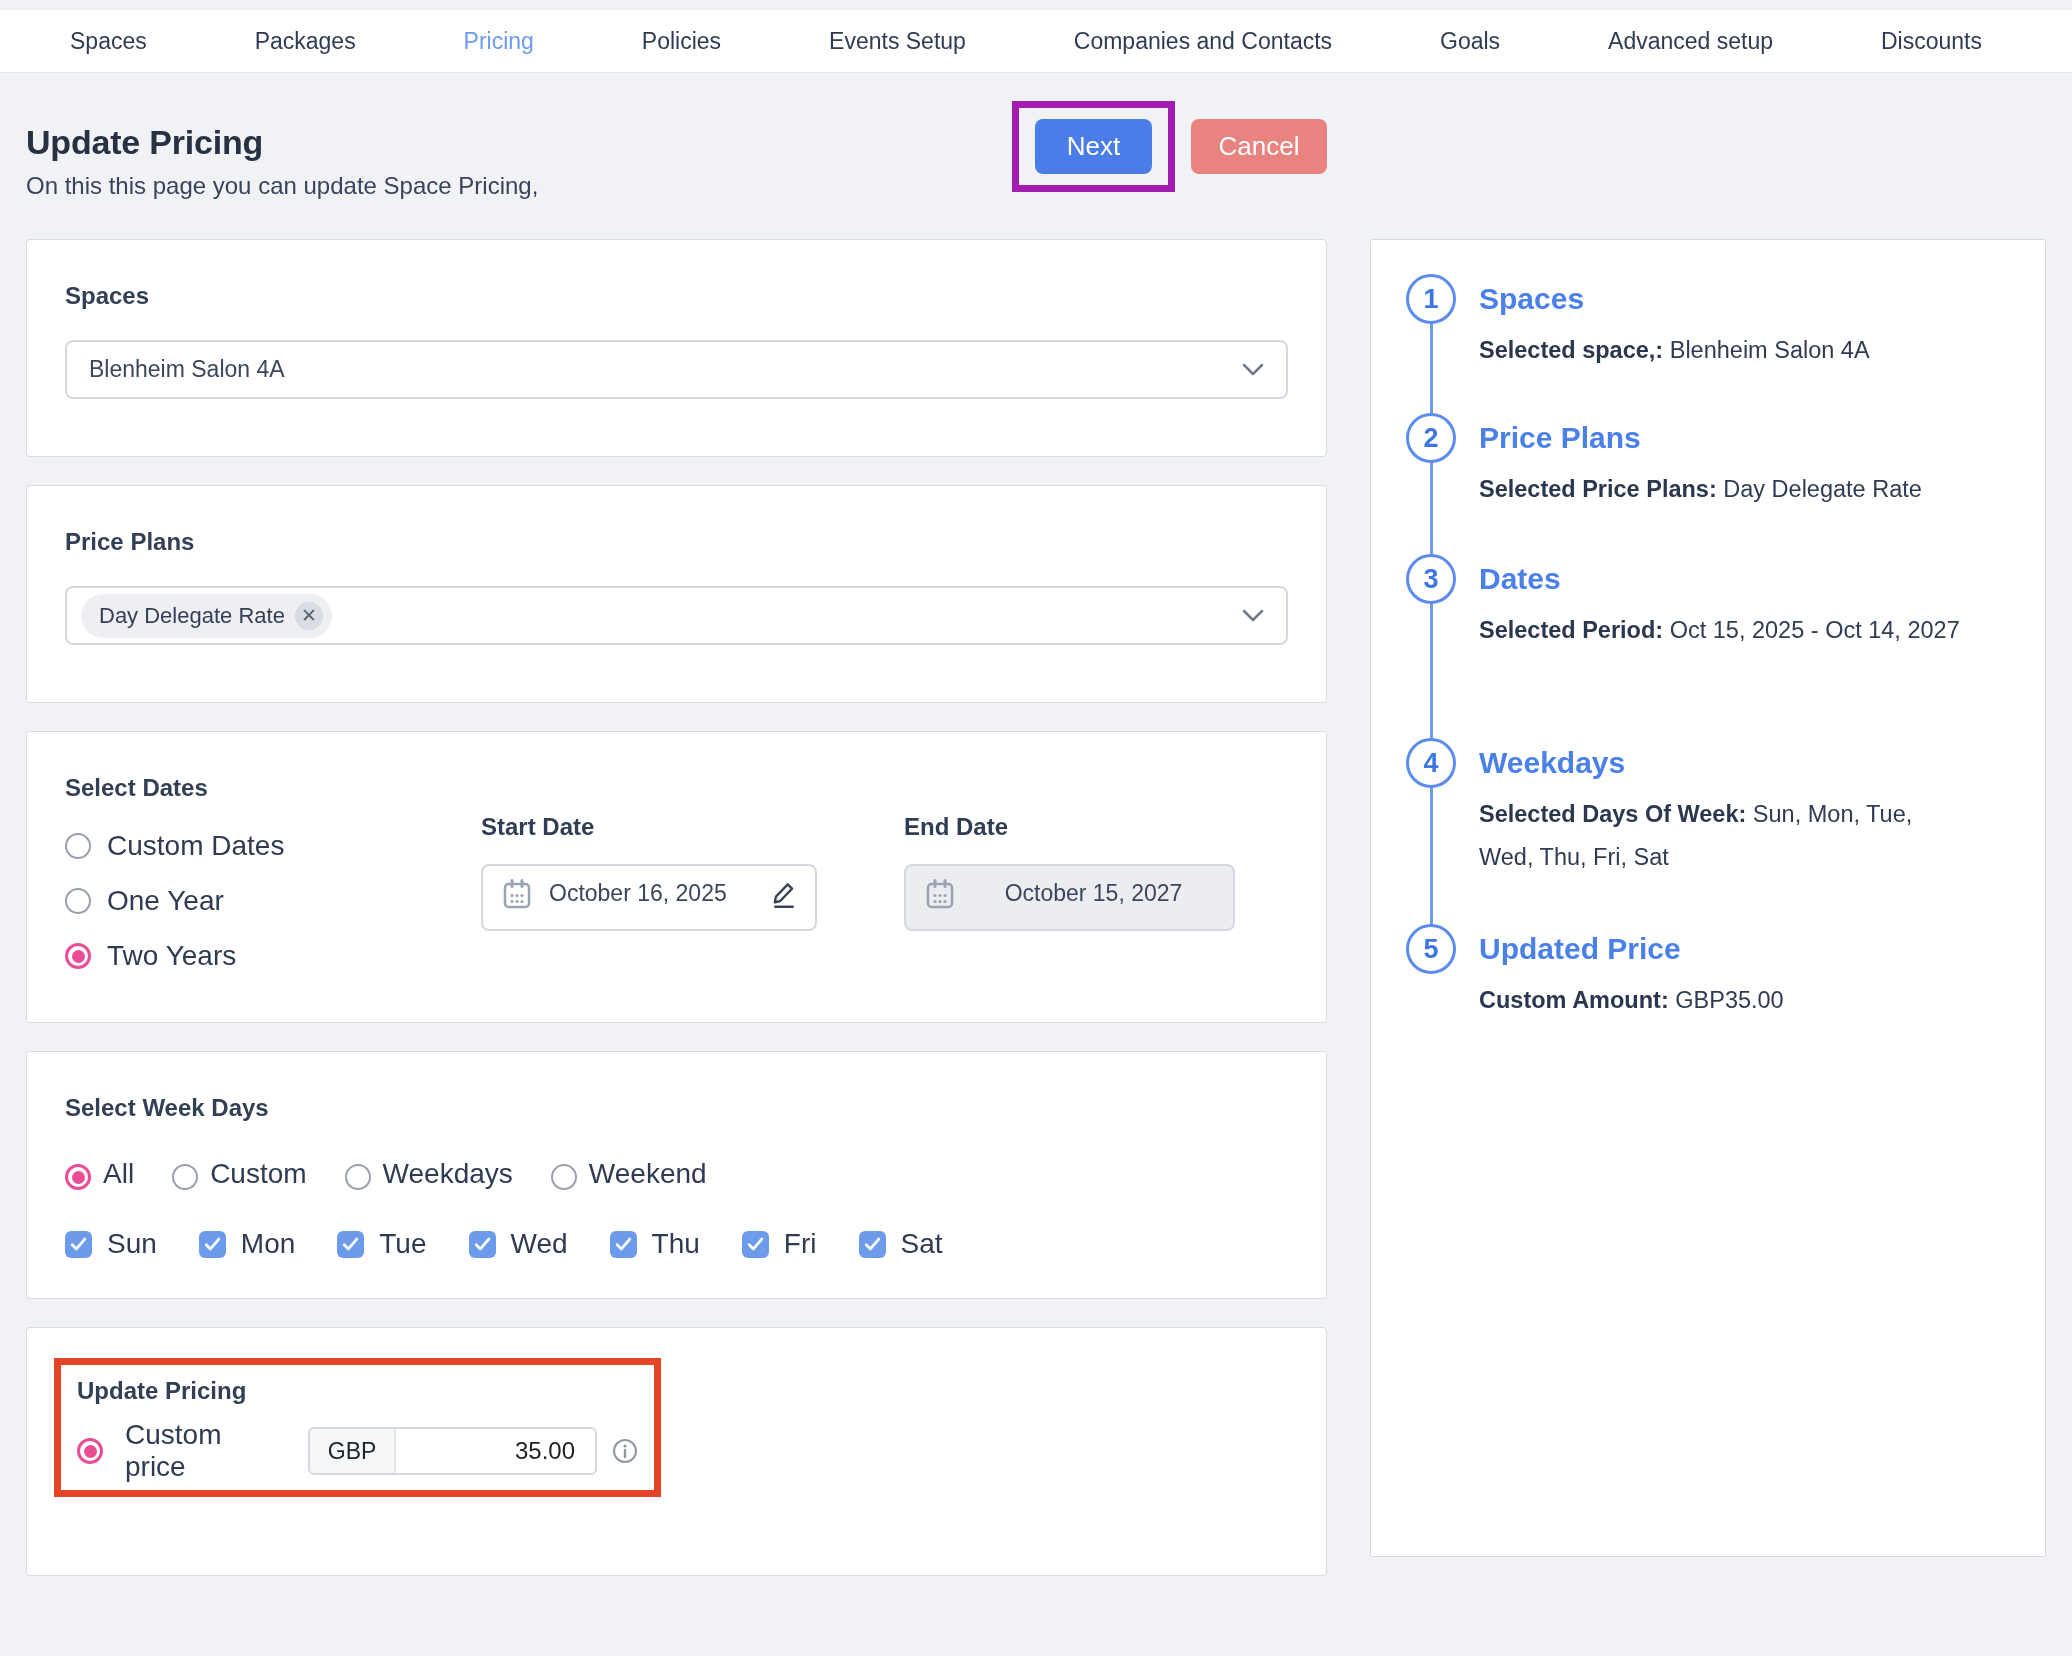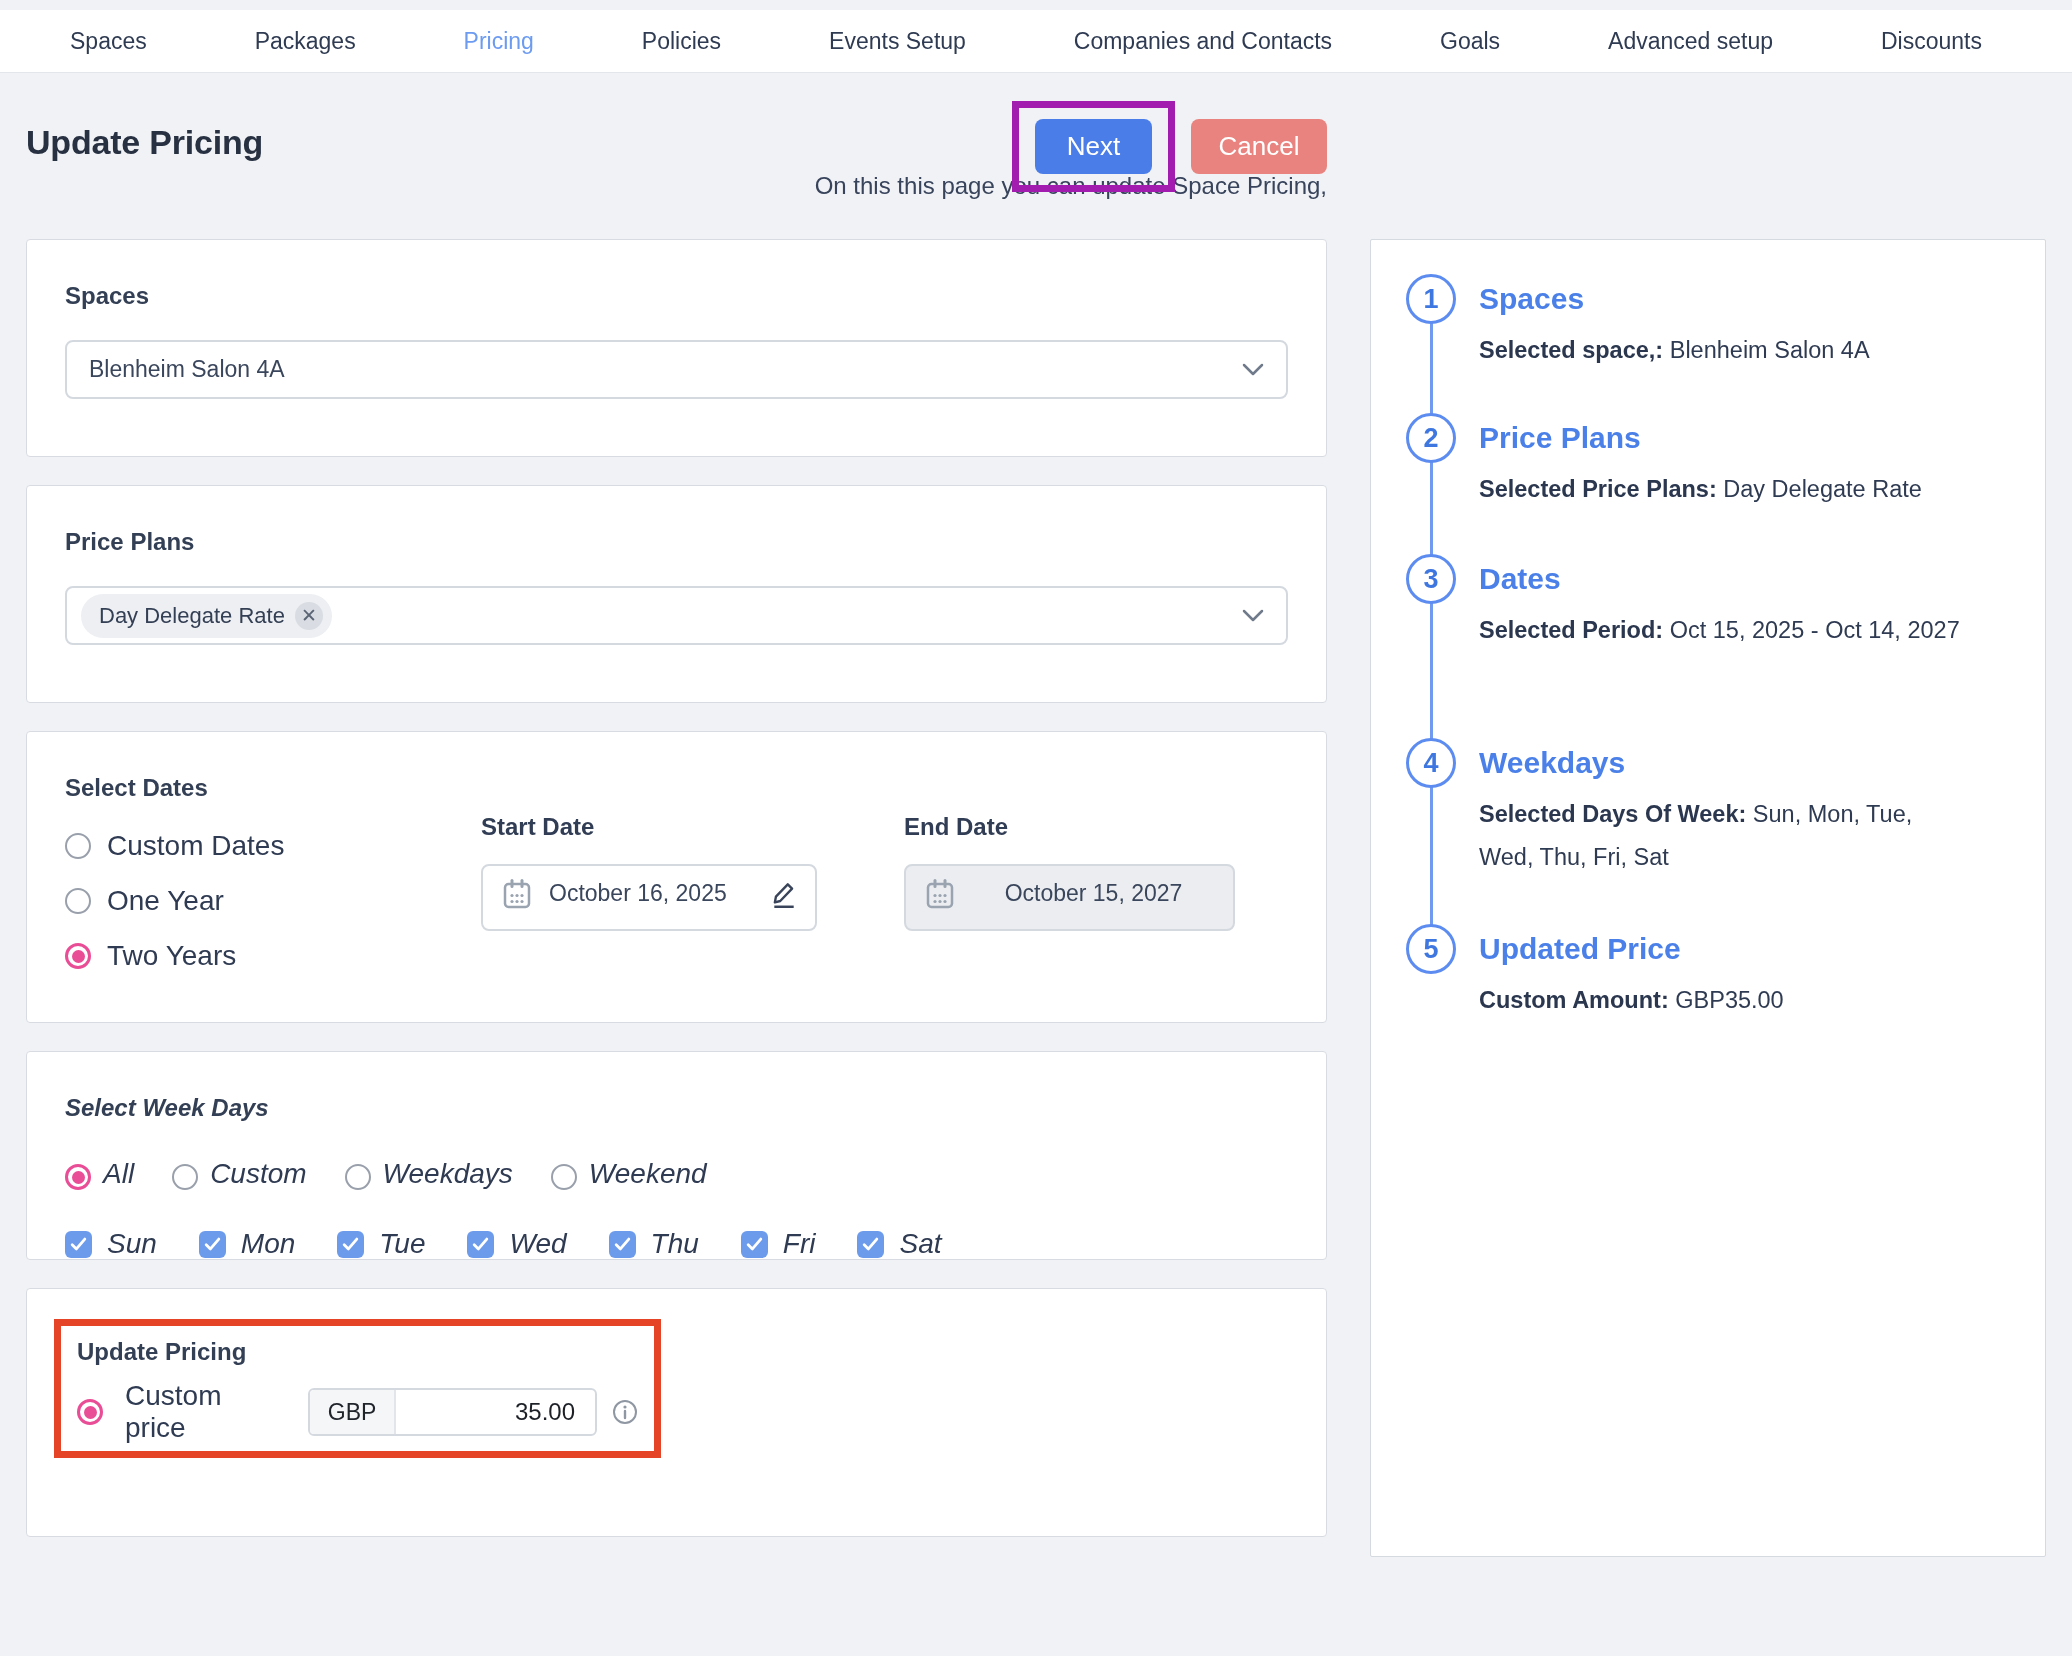--- a/index.html
+++ b/index.html
@@ -19,21 +19,21 @@
   }
   .nav-item {
     font-size:23px; font-weight:500; color:#2f3b52; cursor:pointer; white-space:nowrap;
   }
   .nav-item.active { color:#6c9bf0; }
 
   
   .content { padding:0 26px; }
   .header-row { position:relative; width:1301px; height:166px; }
   .page-title { padding-top:50px; font-size:34px; font-weight:700; color:#273142; letter-spacing:-0.2px; }
-  .page-subtitle { margin-top:10px; font-size:24px; color:#38445c;text-align:right; }
+  .page-subtitle { margin-top:10px; font-size:24px; color:#38445c; }
 
   .header-buttons { position:absolute; top:28px; right:0; display:flex; align-items:flex-start; }
   .highlight-box { border:7px solid #a21caf; padding:11px 16px; background:transparent; }
   .btn-next {
     width:117px; height:55px; background:#4b7de8; color:#fff; border:none; border-radius:8px;
     font-family:inherit; font-size:26px; cursor:pointer;
   }
   .btn-cancel {
     width:136px; height:55px; background:#e8837f; color:#fff; border:none; border-radius:8px;
     font-family:inherit; font-size:26px; cursor:pointer; margin-left:16px; margin-top:18px;
@@ -64,21 +64,21 @@
   }
   .tag-x {
     width:28px; height:28px; border-radius:50%; background:#d9dde3; color:#5a6474;
     display:flex; align-items:center; justify-content:center; font-size:19px; cursor:pointer;
   }
 
   
   .card-spaces { height:218px; }
   .card-plans  { height:218px; }
   .card-dates  { height:292px; }
-  .card-week   { height:209px;font-style:italic; }
+  .card-week   { height:248px; }
   .card-pricing{ height:249px; padding:0; }
 
   
   .radio {
     width:26px; height:26px; border-radius:50%; border:2px solid #99a0ab; background:#fff;
     display:inline-flex; align-items:center; justify-content:center; flex:none; cursor:pointer;
   }
   .radio.checked { border:3px solid #e94d96; }
   .radio.checked .dot { width:13px; height:13px; border-radius:50%; background:#e94d96; }
   .ctl-label { font-size:28px; color:#2f3b52; }

